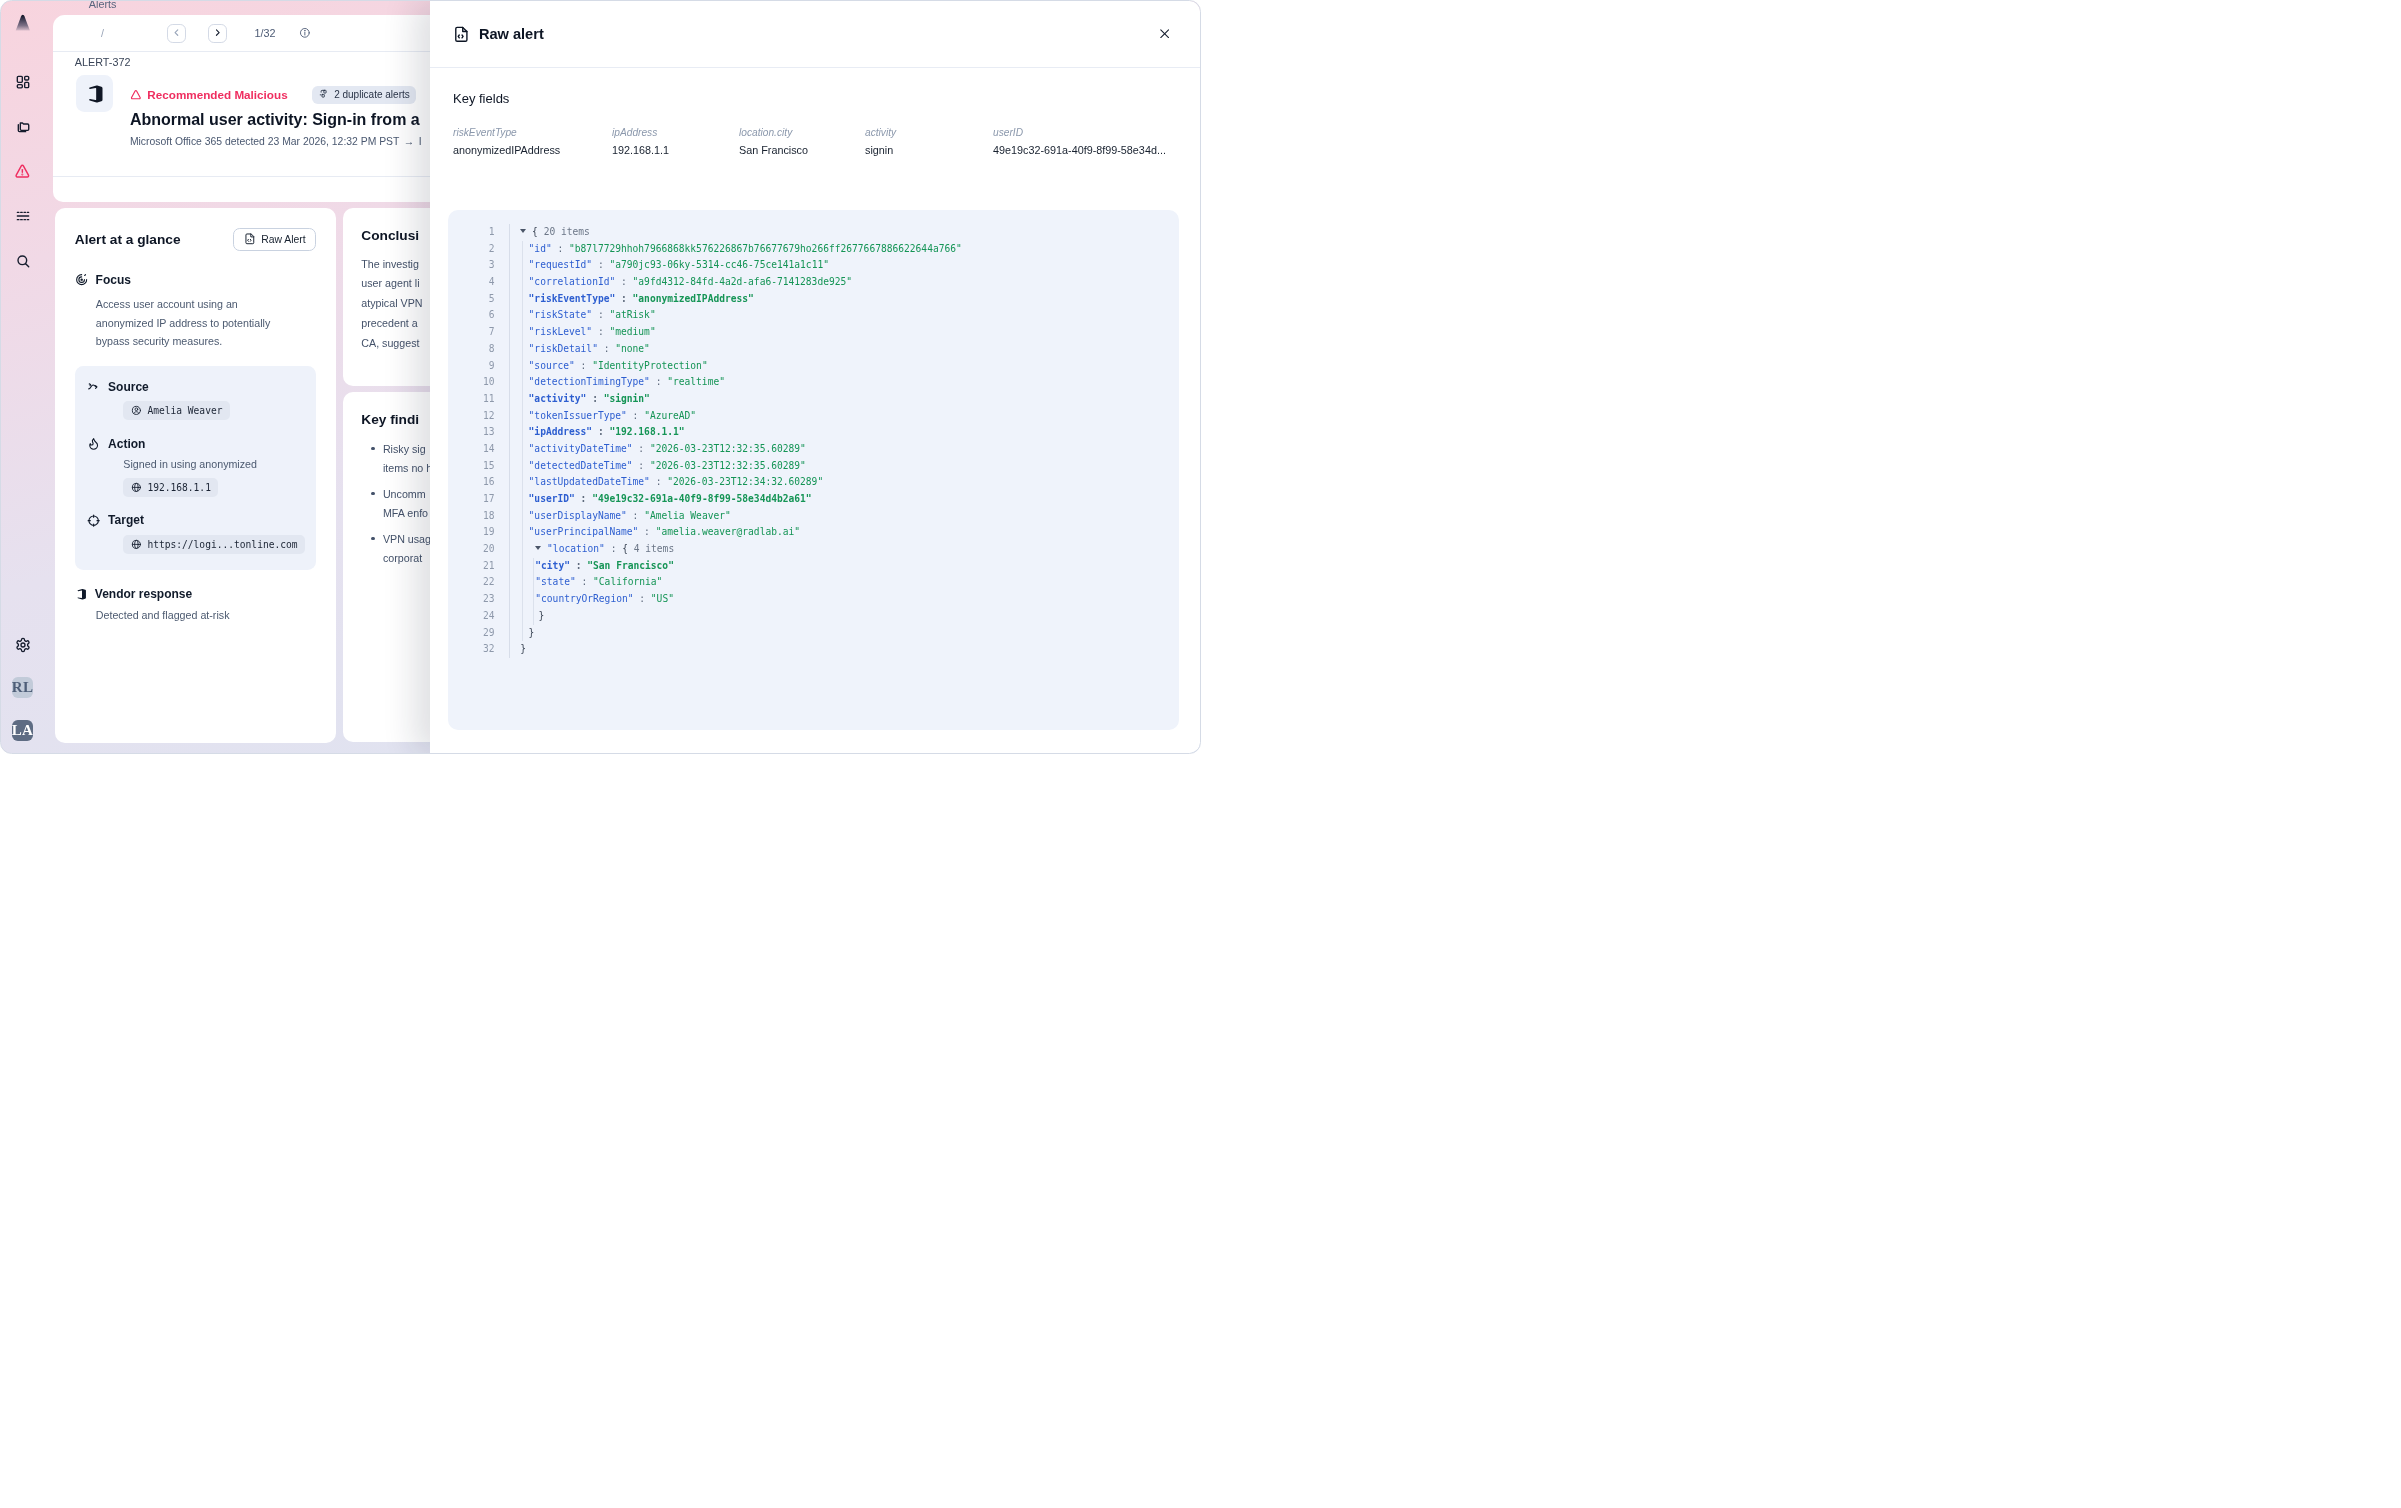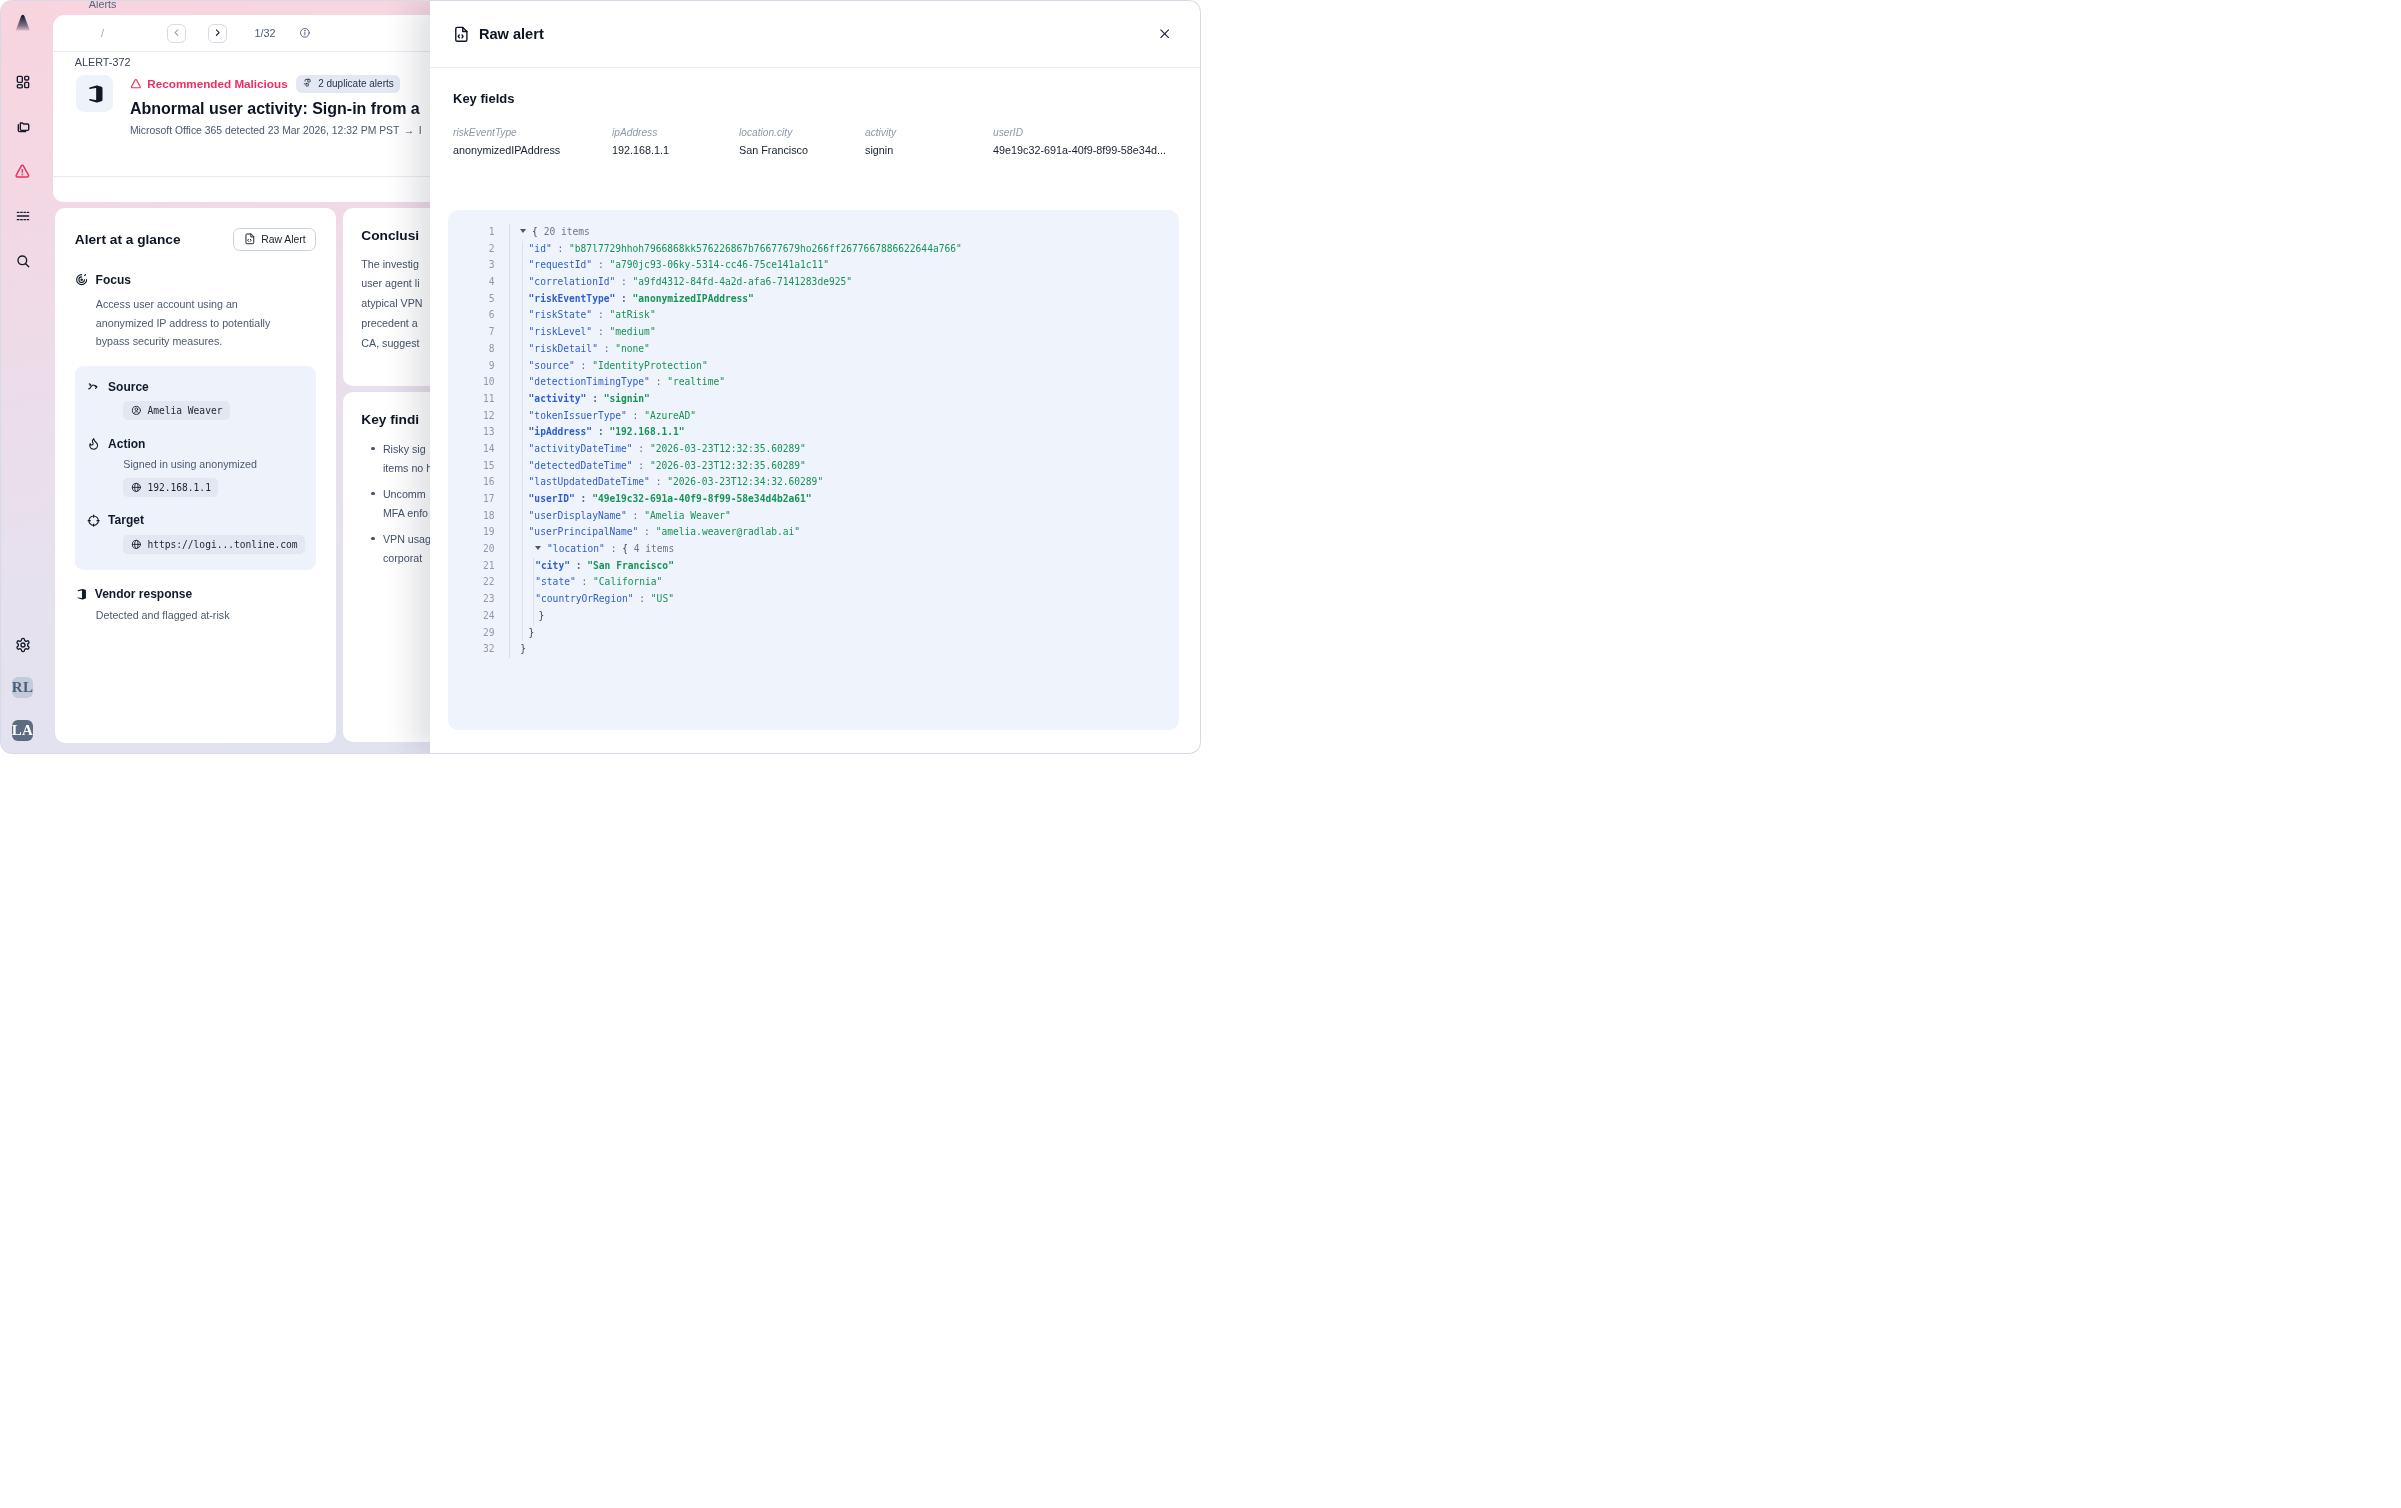--- a/index.html
+++ b/index.html
@@ -32,21 +32,21 @@
   .pager { display:flex; align-items:center; gap:22px; margin-left:37px; }
   .pg-btn { width:19px; height:19px; border:0.8px solid #d4dae6; border-radius:5.8px; background:#fff; display:flex; align-items:center; justify-content:center; cursor:pointer; }
   .pg-prev { color:#9aa6ba; }
   .pg-next { color:#1a2233; }
   .pg-count { font-size:10.8px; color:#4c5a74; margin-left:5px; }
   .info-ic { color:#58667e; display:flex; margin-left:1.7px; }
 
   .summary { display:flex; padding:23px 21.6px 0 23px; gap:16.7px; }
   .vendor-tile { width:37px; height:37px; border-radius:8.3px; background:#eef2fa; display:flex; align-items:center; justify-content:center; color:#101725; flex:0 0 auto; }
   .sum-right { min-width:0; }
-  .status-row { display:flex; align-items:center; gap:8px; white-space:nowrap; }
+  .status-row { display:flex; align-items:center; gap:24px; white-space:nowrap;margin-top:11px; }
   .malicious { display:flex; align-items:center; gap:5.8px; color:#ef2e60; font-weight:bold; font-size:11.7px; }
   .dup-badge { display:flex; align-items:center; gap:5px; background:#e3e8f2; color:#2a3447; border-radius:5.8px; height:17.5px; padding:0 6.7px; font-size:10px; cursor:pointer; }
   .alert-title { margin-top:7.5px; font-size:16px; font-weight:bold; color:#0d1524; white-space:nowrap; }
   .alert-meta { margin-top:6.7px; font-size:10.4px; color:#4a5870; white-space:nowrap; }
   .topcard-div2 { position:absolute; left:0; right:0; top:161px; border-top:0.8px solid #e7ebf3; }
 
   .card { position:absolute; background:#fff; border-radius:10px; }
   .glance { left:10.8px; top:207px; width:281px; height:535px; padding:20px; }
   .glance-head { display:flex; align-items:center; justify-content:space-between; }
   .glance-title { font-size:13.7px; font-weight:bold; color:#0d1524; }
@@ -76,21 +76,21 @@
   .bullet .dot { width:3.3px; height:3.3px; border-radius:50%; background:#44526a; margin-top:6.7px; flex:0 0 auto; margin-left:10px; }
   .bullet .bl { font-size:10.7px; line-height:1.75; color:#44526a; white-space:nowrap; }
 
   
   .drawer { position:absolute; left:429px; top:0; bottom:0; right:0; background:#fff; z-index:5;
             box-shadow:-15px 0 33px rgba(20,28,48,.14); border-radius:0 10.8px 10.8px 0; }
   .drawer-head { height:67px; display:flex; align-items:center; padding:0 25px 0 23px; border-bottom:0.8px solid #e8ecf4; }
   .drawer-title { display:flex; align-items:center; gap:9.2px; font-size:14.6px; font-weight:bold; color:#0d1524; }
   .drawer-title .ic { color:#0d1524; display:flex; }
   .close-btn { margin-left:auto; width:20px; height:20px; display:flex; align-items:center; justify-content:center; color:#1a2233; cursor:pointer; background:none; border:none; }
-  .kf-heading { margin:22.5px 23px 0; font-size:13px; font-weight:bold; color:#0d1524; }
+  .kf-heading { margin:22.5px 23px 0; font-size:13px; font-weight:normal; color:#0d1524; }
   .kf-row { position:relative; margin:21.6px 23px 0; height:33px; }
   .kf-col { position:absolute; top:0; }
   .kf-label { font-size:10.2px; color:#8b98ac;font-style:italic; }
   .kf-value { margin-top:5.8px; font-size:10.8px; color:#18212f; white-space:nowrap; }
   .search-box { margin:14px 21px 0 17.5px; height:24px; border:0.8px solid #9aa8c0; border-radius:6.7px; background:#f4f7fd;
                 display:flex; align-items:center; gap:6.7px; padding:0 9.2px; }
   .search-box .ic { color:#5e6b80; display:flex; }
   .search-input { border:none; outline:none; background:transparent; font-size:10.4px; font-style:italic; color:#3c4858; width:100%; font-family:inherit; }
   .search-input::placeholder { color:#5e6b80; font-style:italic; }
 

